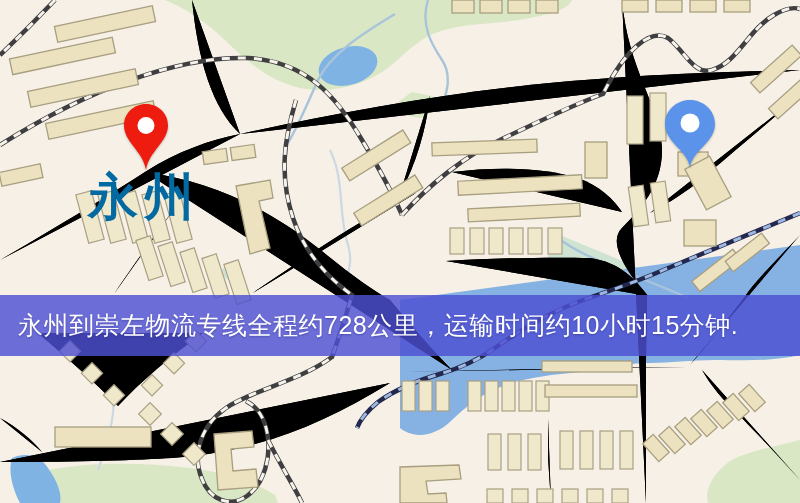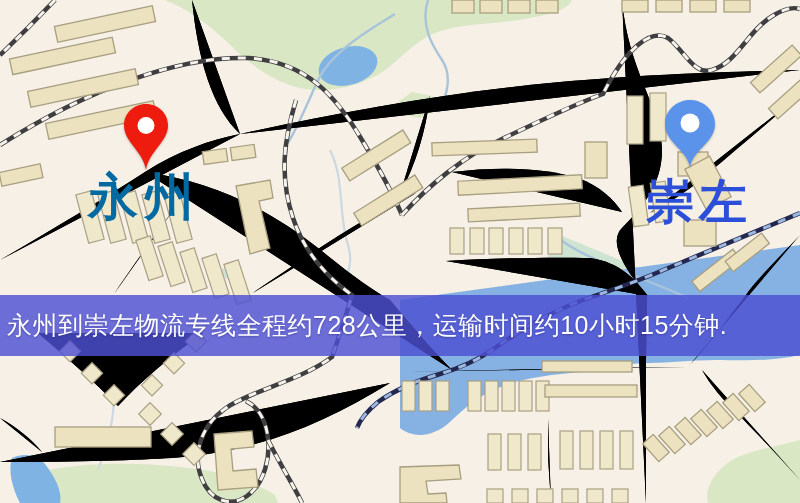--- a/index.html
+++ b/index.html
@@ -21,21 +21,21 @@
   .place-label{
     position:absolute;font-family:"DejaVu Serif","Liberation Serif",serif;
     font-weight:bold;line-height:1;white-space:nowrap;
   }
   .label-origin{left:88px;top:172px;font-size:50px;color:#0369a1;letter-spacing:6px;}
   .label-dest{left:646px;top:177px;font-size:48px;color:#2b4fd8;letter-spacing:5px;}
   .banner{
     position:absolute;left:0;top:295px;width:800px;height:61px;
     background:rgba(77,79,211,0.82);
     display:flex;align-items:center;
-    box-sizing:border-box;padding-left:7px;
+    box-sizing:border-box;padding-left:18px;
   }
   .banner-text{
     color:#ffffff;font-size:25px;letter-spacing:0.5px;
     font-family:"Liberation Sans",sans-serif;
     text-shadow:0 1px 2px rgba(40,40,120,.45);
     white-space:nowrap;
   }
 </style>
 </head>
 <body>
@@ -280,19 +280,18 @@
     <path fill="#ed1c0f" d="M0,66 C-3,47 -22,38 -22,21.5 C-22,9.6 -12.4,0 0,0 C12.4,0 22,9.6 22,21.5 C22,38 3,47 0,66 Z"></path>
     <circle cx="0" cy="21.5" r="8.5" fill="#ffffff"></circle>
   </svg>
 
   <svg class="pin" style="left:665px;top:100px" width="50" height="70" viewBox="-25 0 50 70">
     <path fill="#5b93ea" d="M0,68 C-2,50 -25,43 -25,24 C-25,10.7 -13.8,0 0,0 C13.8,0 25,10.7 25,24 C25,43 2,50 0,68 Z"></path>
     <circle cx="0" cy="23" r="9.5" fill="#ffffff"></circle>
   </svg>
 
   <div class="place-label label-origin">永州</div>
-  <div class="place-label label-dest">崇左</div>
 
   <div class="banner">
     <span class="banner-text">永州到崇左物流专线全程约728公里，运输时间约10小时15分钟.</span>
   </div>
 
 </div>
 
 </body></html>

